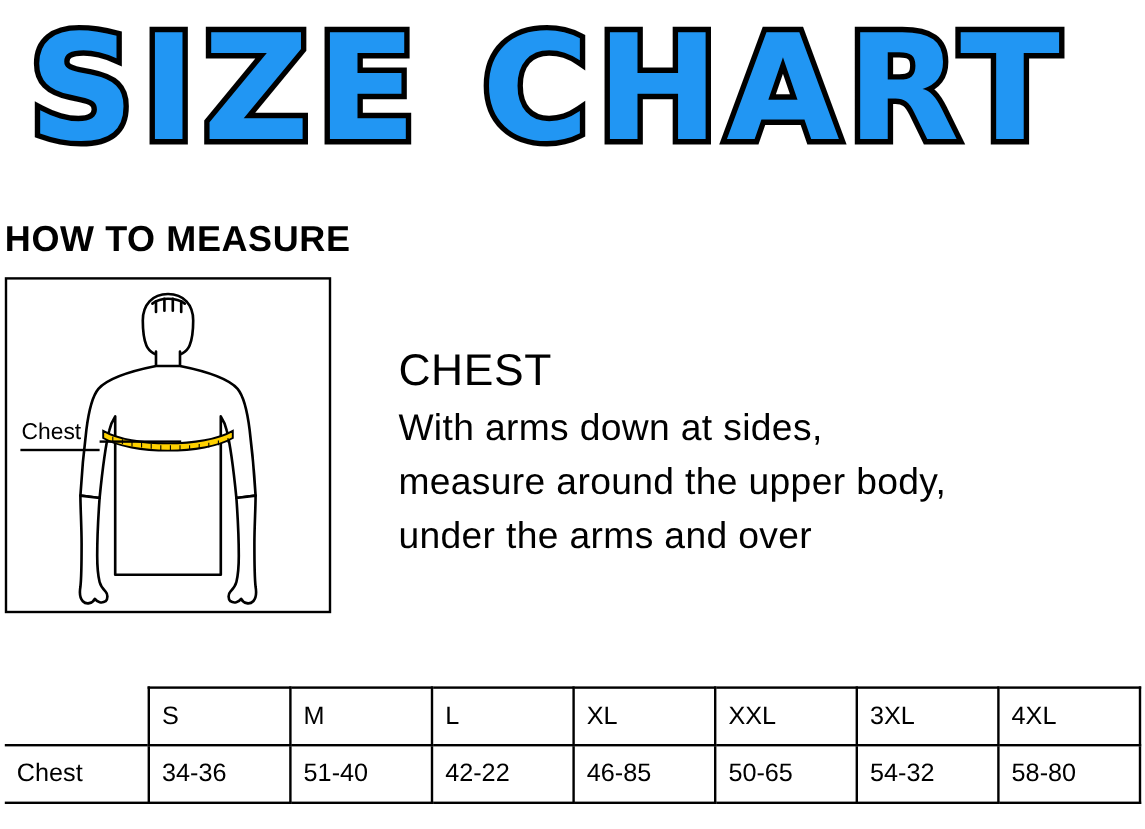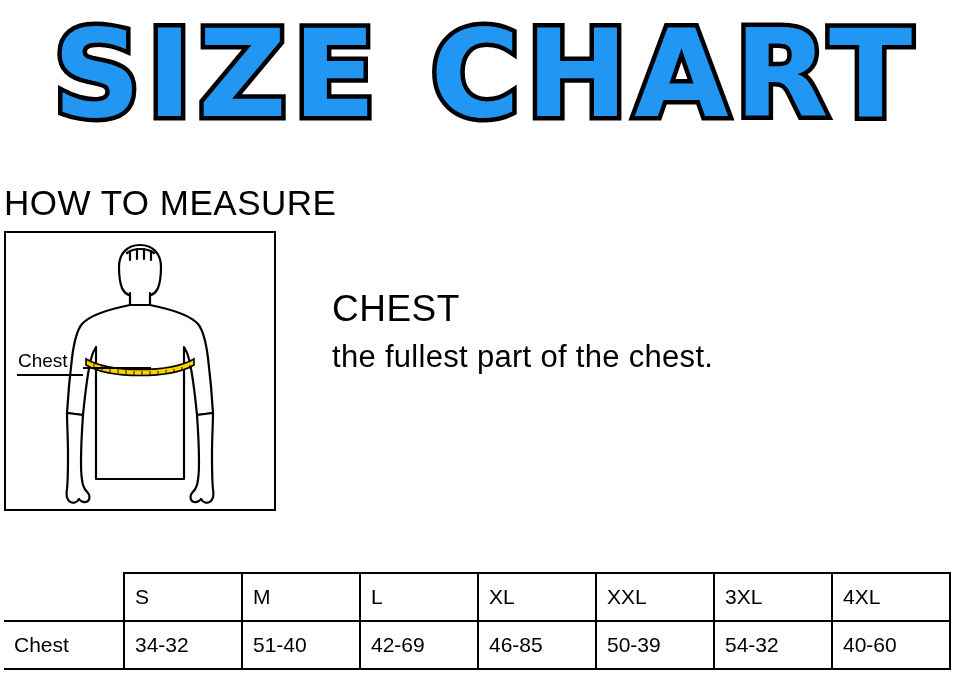--- a/index.html
+++ b/index.html
@@ -12,43 +12,42 @@
     background: #ffffff;
     font-family: "Liberation Sans", sans-serif;
     color: #000000;
     overflow: hidden;
     position: relative;
   }
 
   
   .title-wrap {
     position: absolute;
-    left: 0;
+    left: 16px;
     top: 0;
     width: 900px;
     height: 150px;
-    padding-left: 45px;
   }
   .title-svg {
     display: block;
   }
   .title-text {
     font-family: "DejaVu Sans", sans-serif;
     font-weight: bold;
     font-size: 122px;
     letter-spacing: 6px;
   }
 
   
   .howto {
     position: absolute;
     left: 4px;
     top: 183px;
-    font-size: 35px;
-    font-weight: normal;
+    font-size: 30px;
+    font-weight: bold;
     letter-spacing: 0.5px;
     font-family: "Liberation Sans", sans-serif;
   }
 
   
   .figure-box {
     position: absolute;
     left: 4px;
     top: 231px;
     width: 272px;
@@ -177,21 +176,23 @@
   </svg>
 </div>
 
 <div class="chest-label">Chest</div>
 <div class="chest-underline"></div>
 <div class="chest-leader"></div>
 
 <div class="desc">
   <div class="desc-title">CHEST</div>
   <div class="desc-body">
-    <div>the fullest part of the chest.</div>
+    <div>With arms down at sides,</div>
+    <div>measure around the upper body,</div>
+    <div>under the arms and over</div>
   </div>
 </div>
 
 <div class="table-wrap">
   <table class="size-table">
     <colgroup>
       <col class="col-label">
       <col class="col-size">
         <col class="col-size">
         <col class="col-size">
@@ -206,23 +207,23 @@
         <td>S</td>
         <td>M</td>
         <td>L</td>
         <td>XL</td>
         <td>XXL</td>
         <td>3XL</td>
         <td>4XL</td>
       </tr>
       <tr>
         <td class="rowhead">Chest</td>
-        <td>34-32</td>
+        <td>34-36</td>
         <td>51-40</td>
-        <td>42-69</td>
+        <td>42-22</td>
         <td>46-85</td>
-        <td>50-39</td>
+        <td>50-65</td>
         <td>54-32</td>
-        <td>40-60</td>
+        <td>58-80</td>
       </tr>
     </tbody>
   </table>
 </div>
 
 </body></html>

